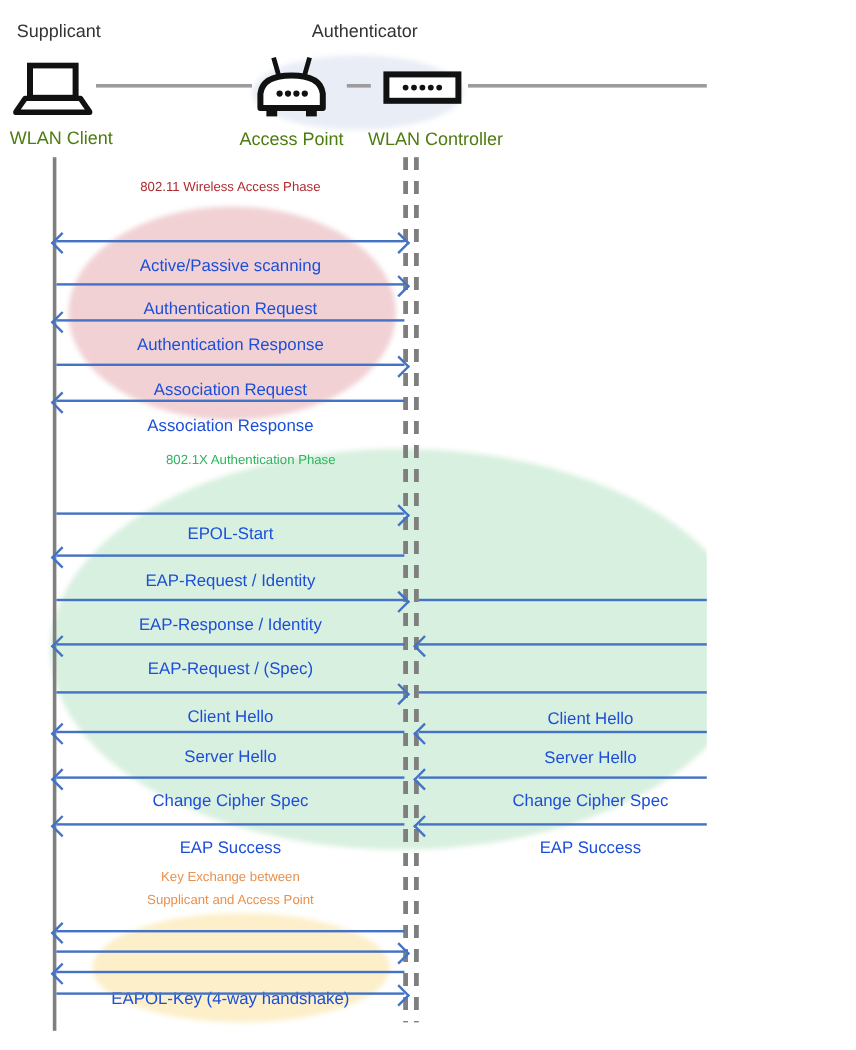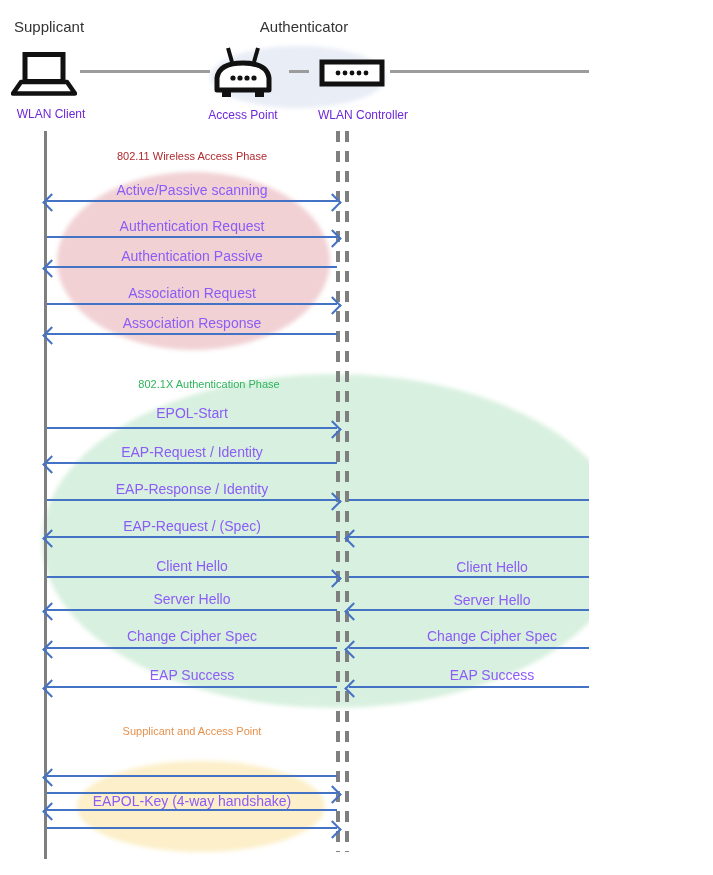--- a/index.html
+++ b/index.html
@@ -5,42 +5,42 @@
   * { box-sizing: border-box; }
   html,body { margin:0; padding:0; background:#ffffff; }
   .canvas {
     position:relative; width:589px; height:875px; background:#ffffff;
     font-family:"Liberation Sans", sans-serif; overflow:hidden;
   }
 
   
   .actor-title { position:absolute; top:18px; font-size:15px; color:#333333; white-space:nowrap; }
   .centered { transform:translateX(-50%); }
-  .device-label { position:absolute; font-size:12px; color:#6d28d9; white-space:nowrap; transform:translateX(-50%); }
+  .device-label { position:absolute; font-size:15px; color:#4d7c0f; white-space:nowrap; transform:translateX(-50%); }
   .hdr-ellipse { position:absolute; left:210px; top:46px; width:176px; height:62px;
                  background:#e9edf6; border-radius:50%; filter:blur(2px); }
   .conn { position:absolute; top:70px; height:3px; background:#9c9c9c; }
   .icon { position:absolute; }
 
   
   .lifeline { position:absolute; top:131px; width:3px; background:#7f7f7f; }
   .dashline { position:absolute; top:131px; width:4px; height:721px;
               background:repeating-linear-gradient(to bottom,#7f7f7f 0 11px,transparent 11px 20px); }
 
   
   .phase-ellipse { position:absolute; border-radius:50%; filter:blur(2px); }
   .pink   { left:57px;  top:172px; width:273px; height:178px; background:#f1d1d4; }
   .green  { left:42px;  top:374px; width:584px; height:334px; background:#d8f0df; }
   .yellow { left:77px;  top:761px; width:248px; height:91px;  background:#fcefc9; }
 
   .phase-title { position:absolute; transform:translateX(-50%); font-size:11px;
                  white-space:nowrap; text-align:center; line-height:19px; }
 
   
-  .msg-label { position:absolute; transform:translateX(-50%); font-size:14px; color:#8b5cf6; white-space:nowrap; }
+  .msg-label { position:absolute; transform:translateX(-50%); font-size:14px; color:#1d4ed8; white-space:nowrap;margin-top:31px; }
   .arrow { position:absolute; height:2.4px; background:#4472c4; }
   .arrow.span-l { left:47px;  width:290px; }
   .arrow.span-r { left:349px; width:286px; }
   .ah-r::after {
     content:""; position:absolute; right:-2px; top:-4.3px; width:11px; height:11px;
     border-top:2.6px solid #4472c4; border-right:2.6px solid #4472c4; transform:rotate(45deg);
   }
   .ah-l::before {
     content:""; position:absolute; left:-2px; top:-4.3px; width:11px; height:11px;
     border-bottom:2.6px solid #4472c4; border-left:2.6px solid #4472c4; transform:rotate(45deg);
@@ -102,30 +102,31 @@
   <div class="phase-ellipse yellow"></div>
 
   <div class="lifeline" style="left:44px;height:728px"></div>
   <div class="dashline" style="left:336px"></div>
   <div class="dashline" style="left:345px"></div>
   <div class="lifeline" style="left:635px;height:722px"></div>
 
   <div class="phase-title" style="left:192px;top:147px;color:#b02b30">802.11 Wireless Access Phase</div>
   <div class="phase-title" style="left:209px;top:375px;color:#2eb45c">802.1X Authentication Phase</div>
   <div class="phase-title" style="left:192px;top:722px;color:#e8914e">
+    <div>Key Exchange between</div>
     <div>Supplicant and Access Point</div>
   </div>
 
   <div class="msg-label" style="left:192px;top:182px">Active/Passive scanning</div>
   <div class="arrow span-l ah-l ah-r" style="top:200px"></div>
 
   <div class="msg-label" style="left:192px;top:218px">Authentication Request</div>
   <div class="arrow span-l ah-r" style="top:236px"></div>
 
-  <div class="msg-label" style="left:192px;top:248px">Authentication Passive</div>
+  <div class="msg-label" style="left:192px;top:248px">Authentication Response</div>
   <div class="arrow span-l ah-l" style="top:266px"></div>
 
   <div class="msg-label" style="left:192px;top:285px">Association Request</div>
   <div class="arrow span-l ah-r" style="top:303px"></div>
 
   <div class="msg-label" style="left:192px;top:315px">Association Response</div>
   <div class="arrow span-l ah-l" style="top:333px"></div>
 
   <div class="msg-label" style="left:192px;top:405px">EPOL-Start</div>
   <div class="arrow span-l ah-r" style="top:427px"></div>

